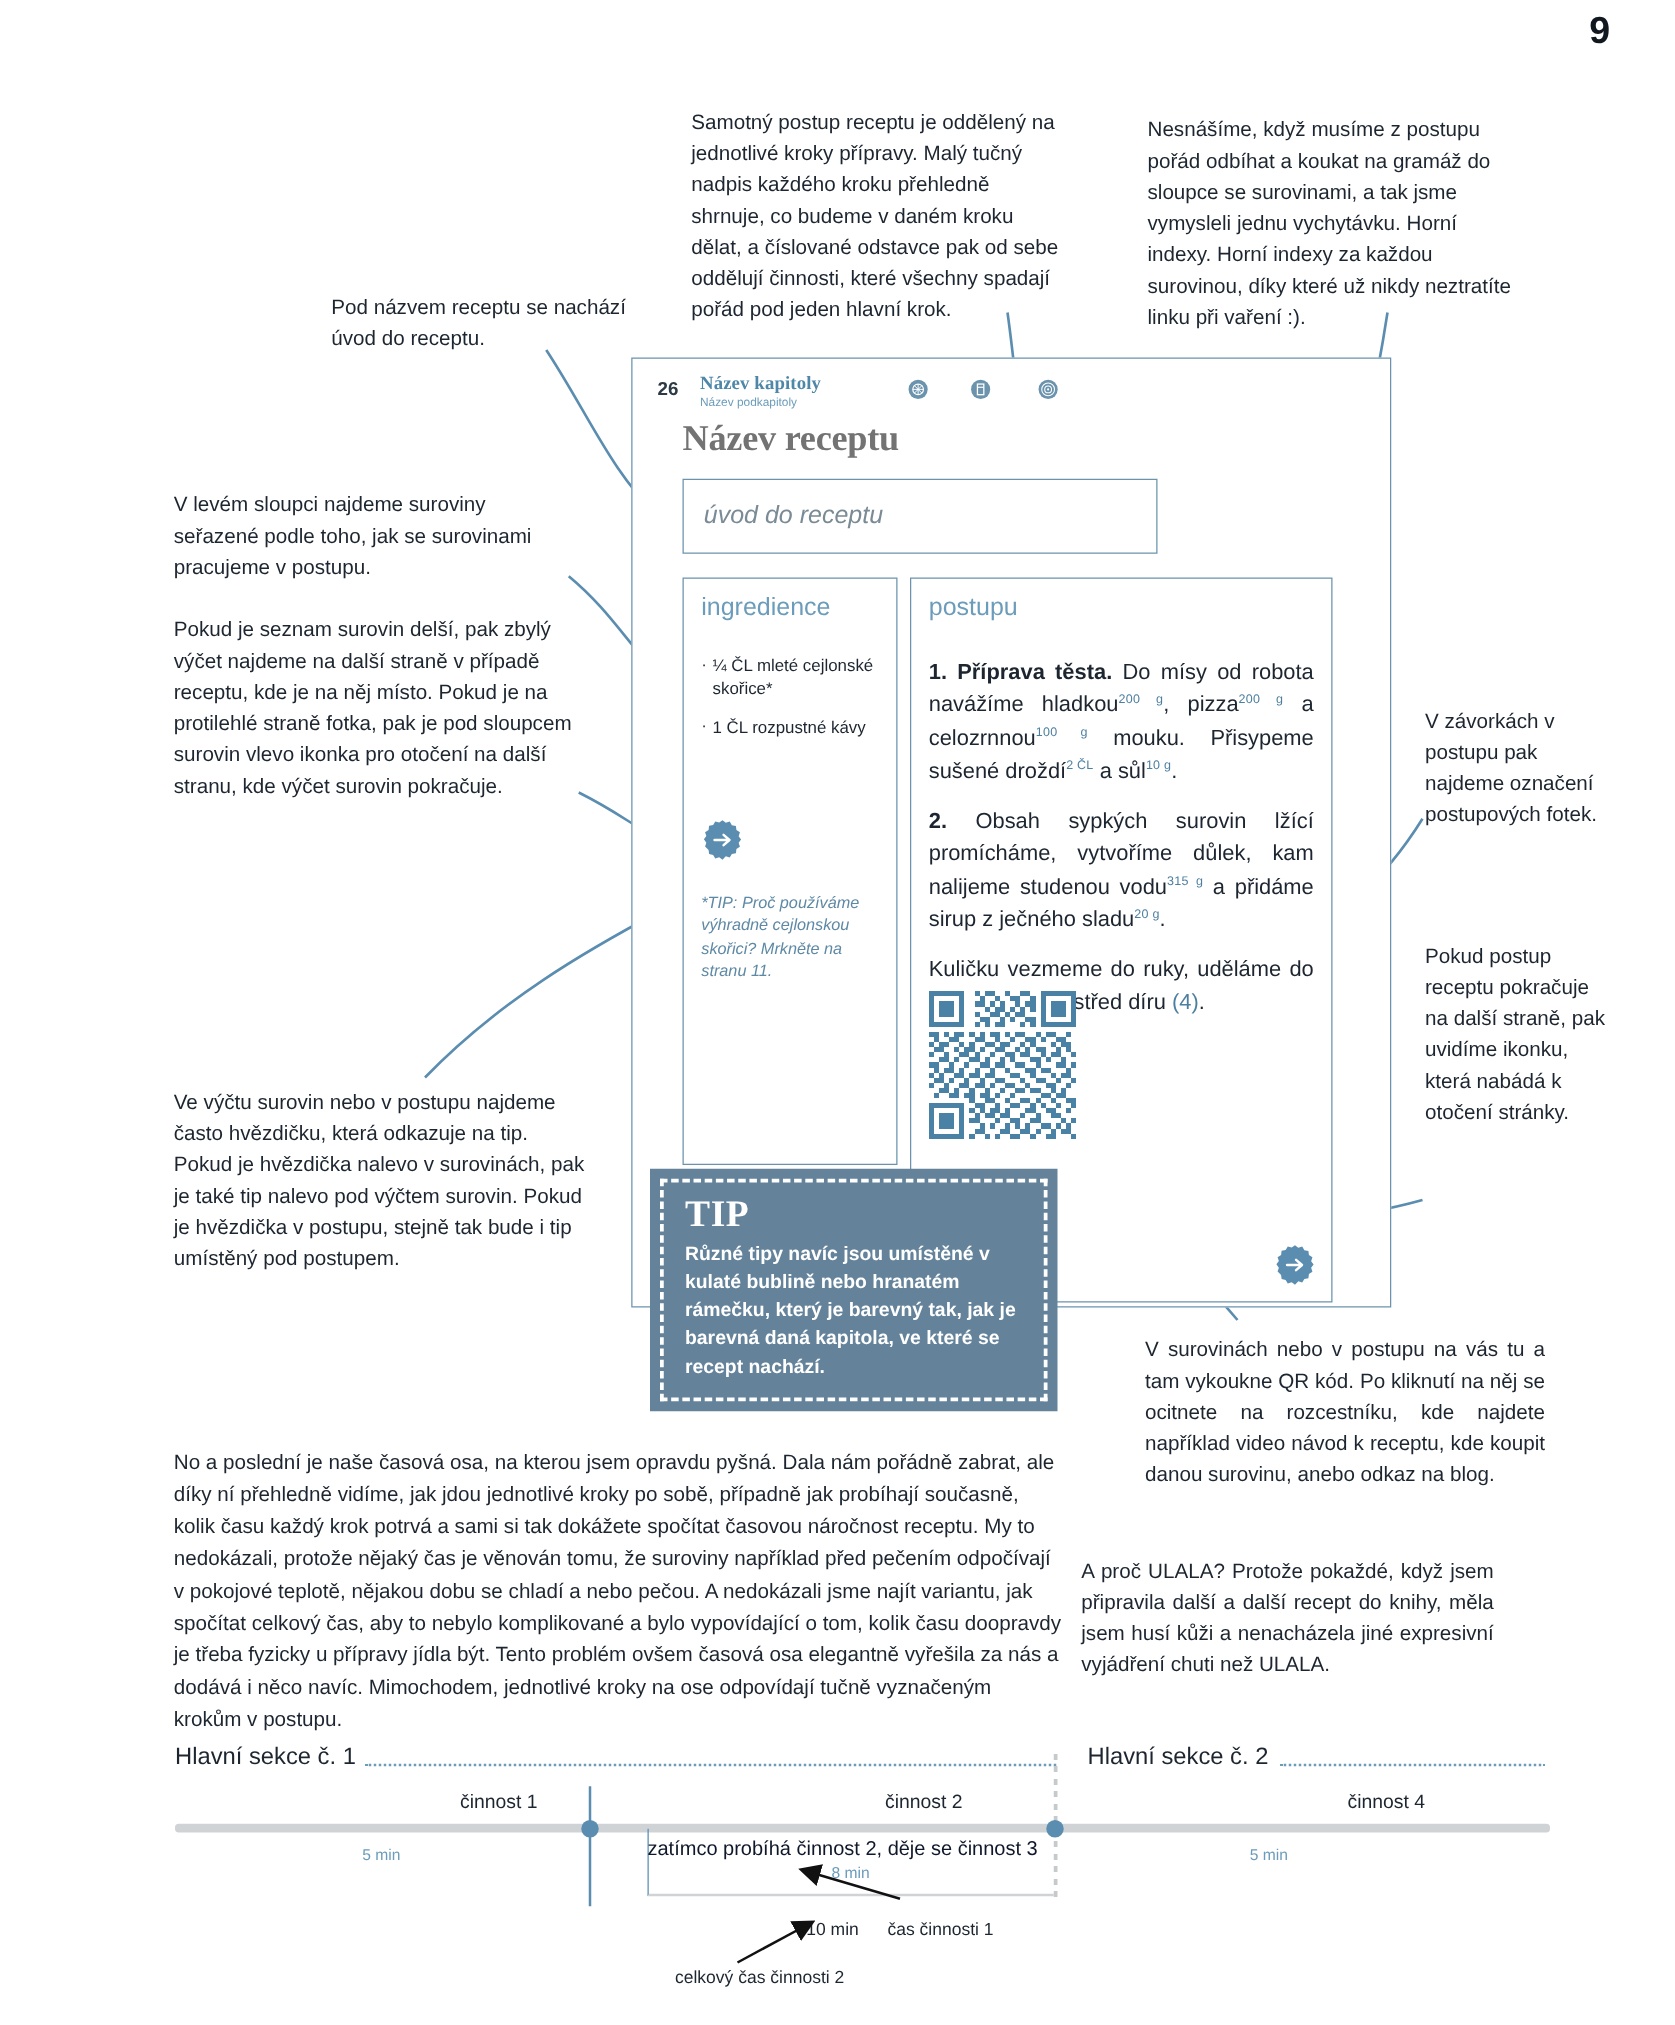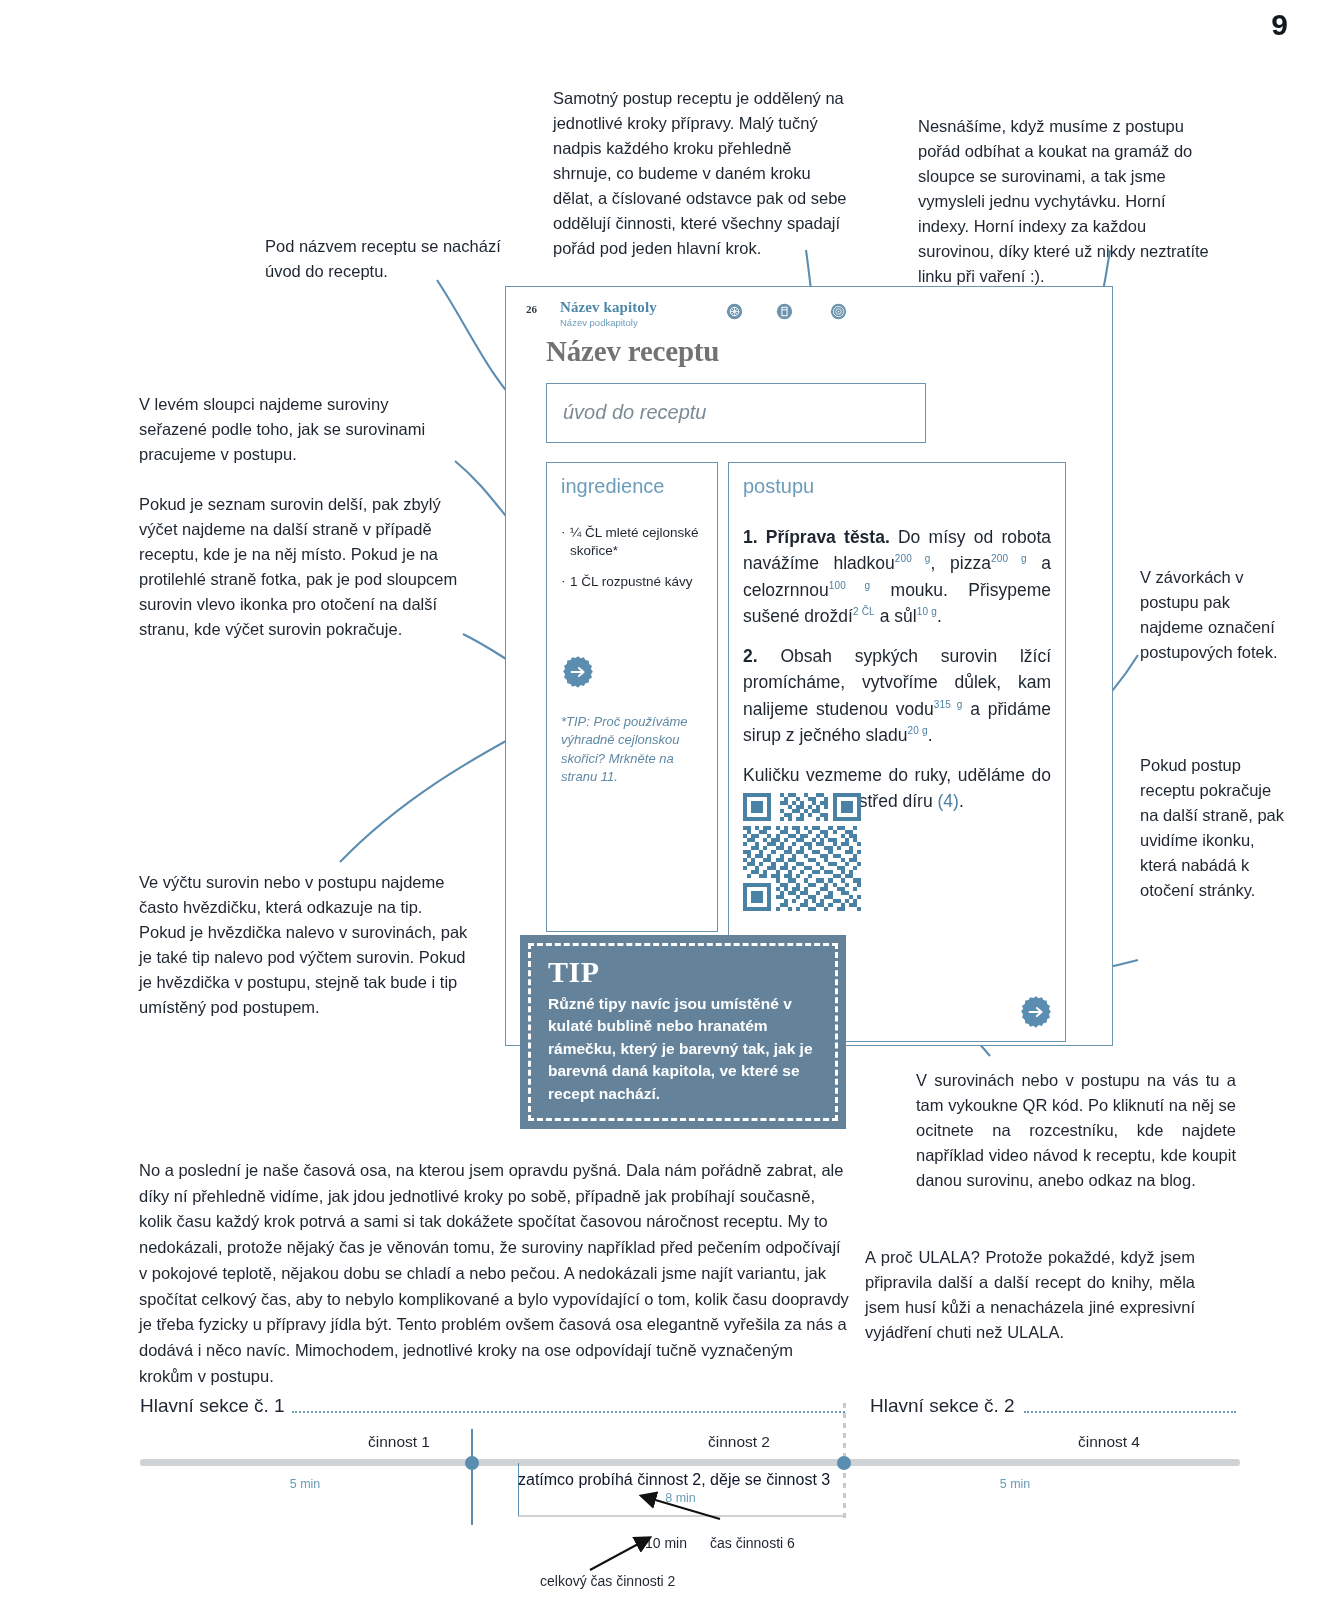--- a/index.html
+++ b/index.html
@@ -14,21 +14,21 @@
   }
   .ann.just{text-align:justify;}
   
   #page-number{right:52px;top:8px;font-size:30px;font-weight:bold;color:#12181f;}
   
   #mock-page{
     left:505px;top:286px;width:608px;height:760px;
     border:1.3px solid #6b93ad;box-sizing:border-box;background:#fff;
   }
   #mock-header{position:absolute;left:14px;top:6px;right:10px;height:44px;}
-  #mock-pagenum{position:absolute;left:6px;top:10px;font-family:Liberation Serif, serif;font-weight:bold;font-size:11px;color:#2b3a45;}
+  #mock-pagenum{position:absolute;left:6px;top:10px;font-family:Liberation Sans, sans-serif;font-weight:bold;font-size:15px;color:#2b3a45;}
   #chapter-block{position:absolute;left:40px;top:6px;}
   #chapter-title{font-family:"Liberation Serif","DejaVu Serif",serif;font-weight:bold;font-size:15px;color:#4e87a8;letter-spacing:.1px;}
   #chapter-sub{font-size:9.5px;color:#6b9cba;margin-top:1px;font-family:"Liberation Sans",sans-serif;}
   .hdr-icon{position:absolute;top:10px;width:17px;height:17px;}
   #recipe-title{
     position:absolute;left:40px;top:48px;
     font-family:"Liberation Serif","DejaVu Serif",serif;
     font-weight:bold;font-size:29px;color:#737373;letter-spacing:-.2px;
   }
   #intro-box{
@@ -97,21 +97,21 @@
 <div class="abs ann" style="left:265px;top:234px;width:260px;">Pod názvem receptu se nachází úvod do receptu.</div>
 
 <div class="abs ann" style="left:139px;top:392px;width:300px;">V levém sloupci najdeme suroviny seřazené podle toho, jak se surovinami pracujeme v postupu.</div>
 
 <div class="abs ann" style="left:139px;top:492px;width:320px;">Pokud je seznam surovin delší, pak zbylý výčet najdeme na další straně v případě receptu, kde je na něj místo. Pokud je na protilehlé straně fotka, pak je pod sloupcem surovin vlevo ikonka pro otočení na další stranu, kde výčet surovin pokračuje.</div>
 
 <div class="abs ann" style="left:139px;top:870px;width:330px;">Ve výčtu surovin nebo v postupu najdeme často hvězdičku, která odkazuje na tip. Pokud je hvězdička nalevo v surovinách, pak je také tip nalevo pod výčtem surovin. Pokud je hvězdička v postupu, stejně tak bude i tip umístěný pod postupem.</div>
 
 <div class="abs ann" style="left:553px;top:86px;width:300px;">Samotný postup receptu je oddělený na jednotlivé kroky přípravy. Malý tučný nadpis každého kroku přehledně shrnuje, co budeme v daném kroku dělat, a číslované odstavce pak od sebe oddělují činnosti, které všechny spadají pořád pod jeden hlavní krok.</div>
 
-<div class="abs ann" style="left:918px;top:114px;width:300px;">Nesnášíme, když musíme z postupu pořád odbíhat a koukat na gramáž do sloupce se surovinami, a tak jsme vymysleli jednu vychytávku. Horní indexy. Horní indexy za každou surovinou, díky které už nikdy neztratíte linku při vaření :).</div>
+<div class="abs ann" style="left:918px;top:92px;width:300px;">Nesnášíme, když musíme z postupu pořád odbíhat a koukat na gramáž do sloupce se surovinami, a tak jsme vymysleli jednu vychytávku. Horní indexy. Horní indexy za každou surovinou, díky které už nikdy neztratíte linku při vaření :).</div>
 
 <div class="abs ann" style="left:1140px;top:565px;width:150px;">V závorkách v postupu pak najdeme označení postupových fotek.</div>
 
 <div class="abs ann" style="left:1140px;top:753px;width:150px;">Pokud postup receptu pokračuje na další straně, pak uvidíme ikonku, která nabádá k otočení stránky.</div>
 
 <div class="abs ann just" style="left:916px;top:1068px;width:320px;">V surovinách nebo v postupu na vás tu a tam vykoukne QR kód. Po kliknutí na něj se ocitnete na rozcestníku, kde najdete například video návod k receptu, kde koupit danou surovinu, anebo odkaz na blog.</div>
 
 <div class="abs ann" style="left:139px;top:1158px;width:710px;line-height:1.56;">No a poslední je naše časová osa, na kterou jsem opravdu pyšná. Dala nám pořádně zabrat, ale díky ní přehledně vidíme, jak jdou jednotlivé kroky po sobě, případně jak probíhají současně, kolik času každý krok potrvá a sami si tak dokážete spočítat časovou náročnost receptu. My to nedokázali, protože nějaký čas je věnován tomu, že suroviny například před pečením odpočívají v pokojové teplotě, nějakou dobu se chladí a nebo pečou. A nedokázali jsme najít variantu, jak spočítat celkový čas, aby to nebylo komplikované a bylo vypovídající o tom, kolik času doopravdy je třeba fyzicky u přípravy jídla být. Tento problém ovšem časová osa elegantně vyřešila za nás a dodává i něco navíc. Mimochodem, jednotlivé kroky na ose odpovídají tučně vyznačeným krokům v postupu.</div>
 
 <div class="abs ann just" style="left:865px;top:1245px;width:330px;">A proč ULALA? Protože pokaždé, když jsem připravila další a další recept do knihy, měla jsem husí kůži a nenacházela jiné expresivní vyjádření chuti než ULALA.</div>
@@ -450,20 +450,20 @@
   <div class="node" style="left:697px;top:61px;"></div>
 
   <div class="subbox" style="left:378px;top:68px;width:325px;height:54px;border-left:1.6px solid #5b8db0;border-bottom:2px solid #cfd3d6;"></div>
   <div class="sub-caption" style="left:378px;top:76px;width:325px;">zatímco probíhá činnost 2, děje se činnost 3</div>
   <div class="min-label" style="left:378px;top:96px;width:325px;">8 min</div>
 
   <div class="act-label" style="left:750px;top:38px;width:250px;">činnost 4</div>
   <div class="min-label" style="left:750px;top:82px;width:250px;">5 min</div>
 
   <div class="note" style="left:505px;top:140px;">10 min</div>
-  <div class="note" style="left:570px;top:140px;">čas činnosti 6</div>
+  <div class="note" style="left:570px;top:140px;">čas činnosti 1</div>
   <div class="note" style="left:400px;top:178px;">celkový čas činnosti 2</div>
 
   <svg class="abs" style="left:0;top:0;width:1100px;height:215px;">
     <path d="M580,124 L512,104" fill="none" stroke="#111" stroke-width="2" marker-end="url(#ahk)"></path>
     <path d="M450,175 L500,148" fill="none" stroke="#111" stroke-width="2" marker-end="url(#ahk)"></path>
   </svg>
 </div>
 
 </body></html>

